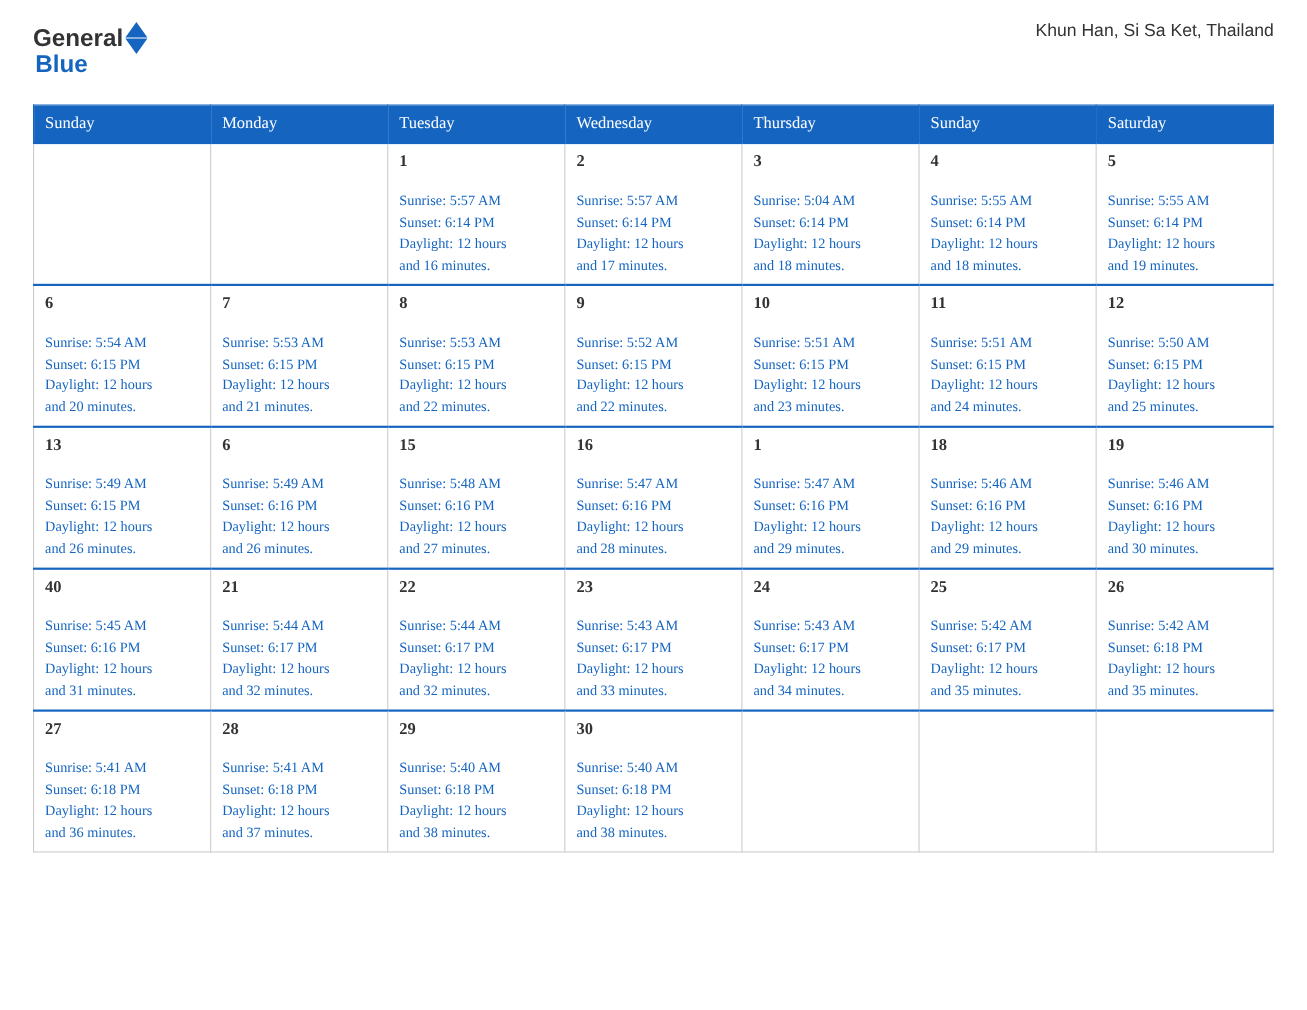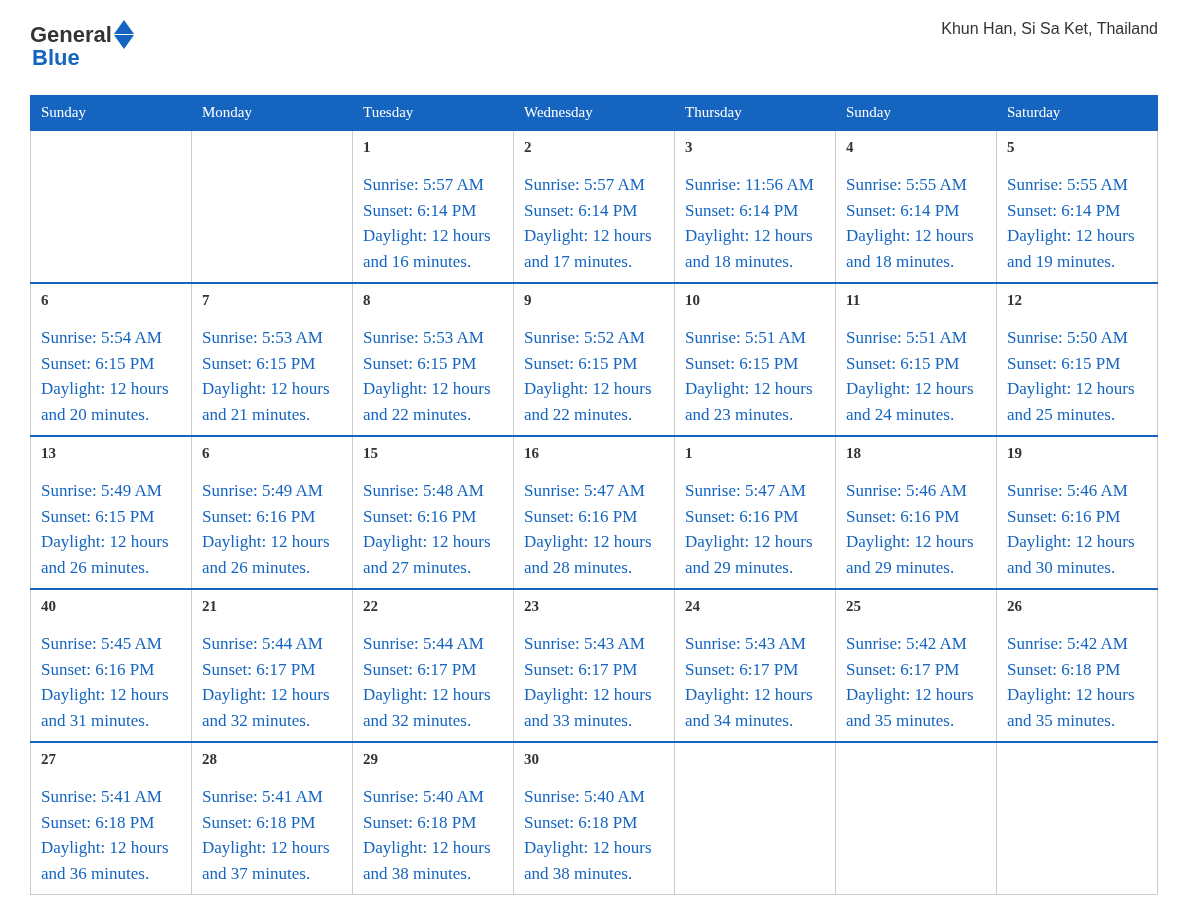--- a/index.html
+++ b/index.html
@@ -73,21 +73,21 @@
       background: #fff;
     }
     .day-number {
       font-size: 15px;
       font-weight: bold;
       color: #333;
       margin-bottom: 4px;
     }
     .day-info {
       color: #1565c0;
-      font-size: 17px;
+      font-size: 13px;
       line-height: 1.5;
       margin-top: 16px;
     }
     .week-row td {
       border-top: 2px solid #1565c0;
     }
   </style>
 </head>
 <body>
 
@@ -134,21 +134,21 @@
         </td>
         <td>
           <div class="day-number">2</div>
           <div class="day-info" style="white-space: pre-line;">Sunrise: 5:57 AM
 Sunset: 6:14 PM
 Daylight: 12 hours
 and 17 minutes.</div>
         </td>
         <td>
           <div class="day-number">3</div>
-          <div class="day-info" style="white-space: pre-line;">Sunrise: 11:56 AM
+          <div class="day-info" style="white-space: pre-line;">Sunrise: 5:04 AM
 Sunset: 6:14 PM
 Daylight: 12 hours
 and 18 minutes.</div>
         </td>
         <td>
           <div class="day-number">4</div>
           <div class="day-info" style="white-space: pre-line;">Sunrise: 5:55 AM
 Sunset: 6:14 PM
 Daylight: 12 hours
 and 18 minutes.</div>

